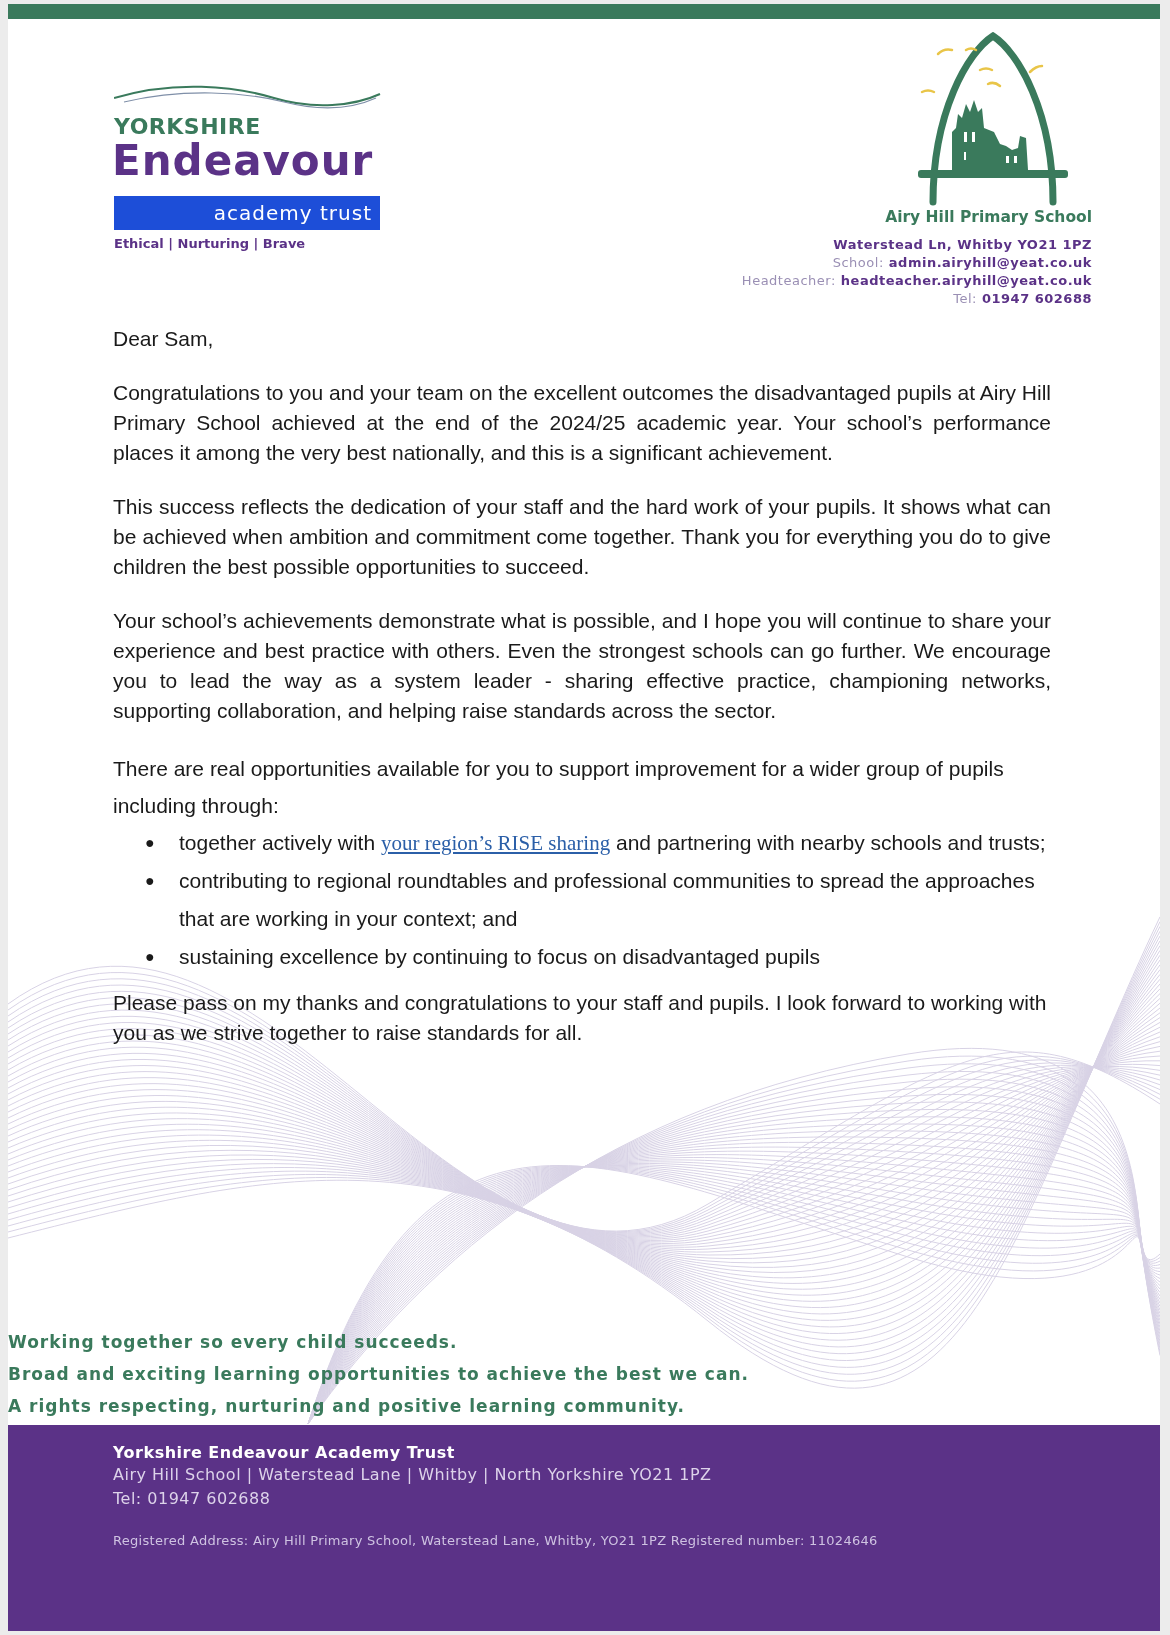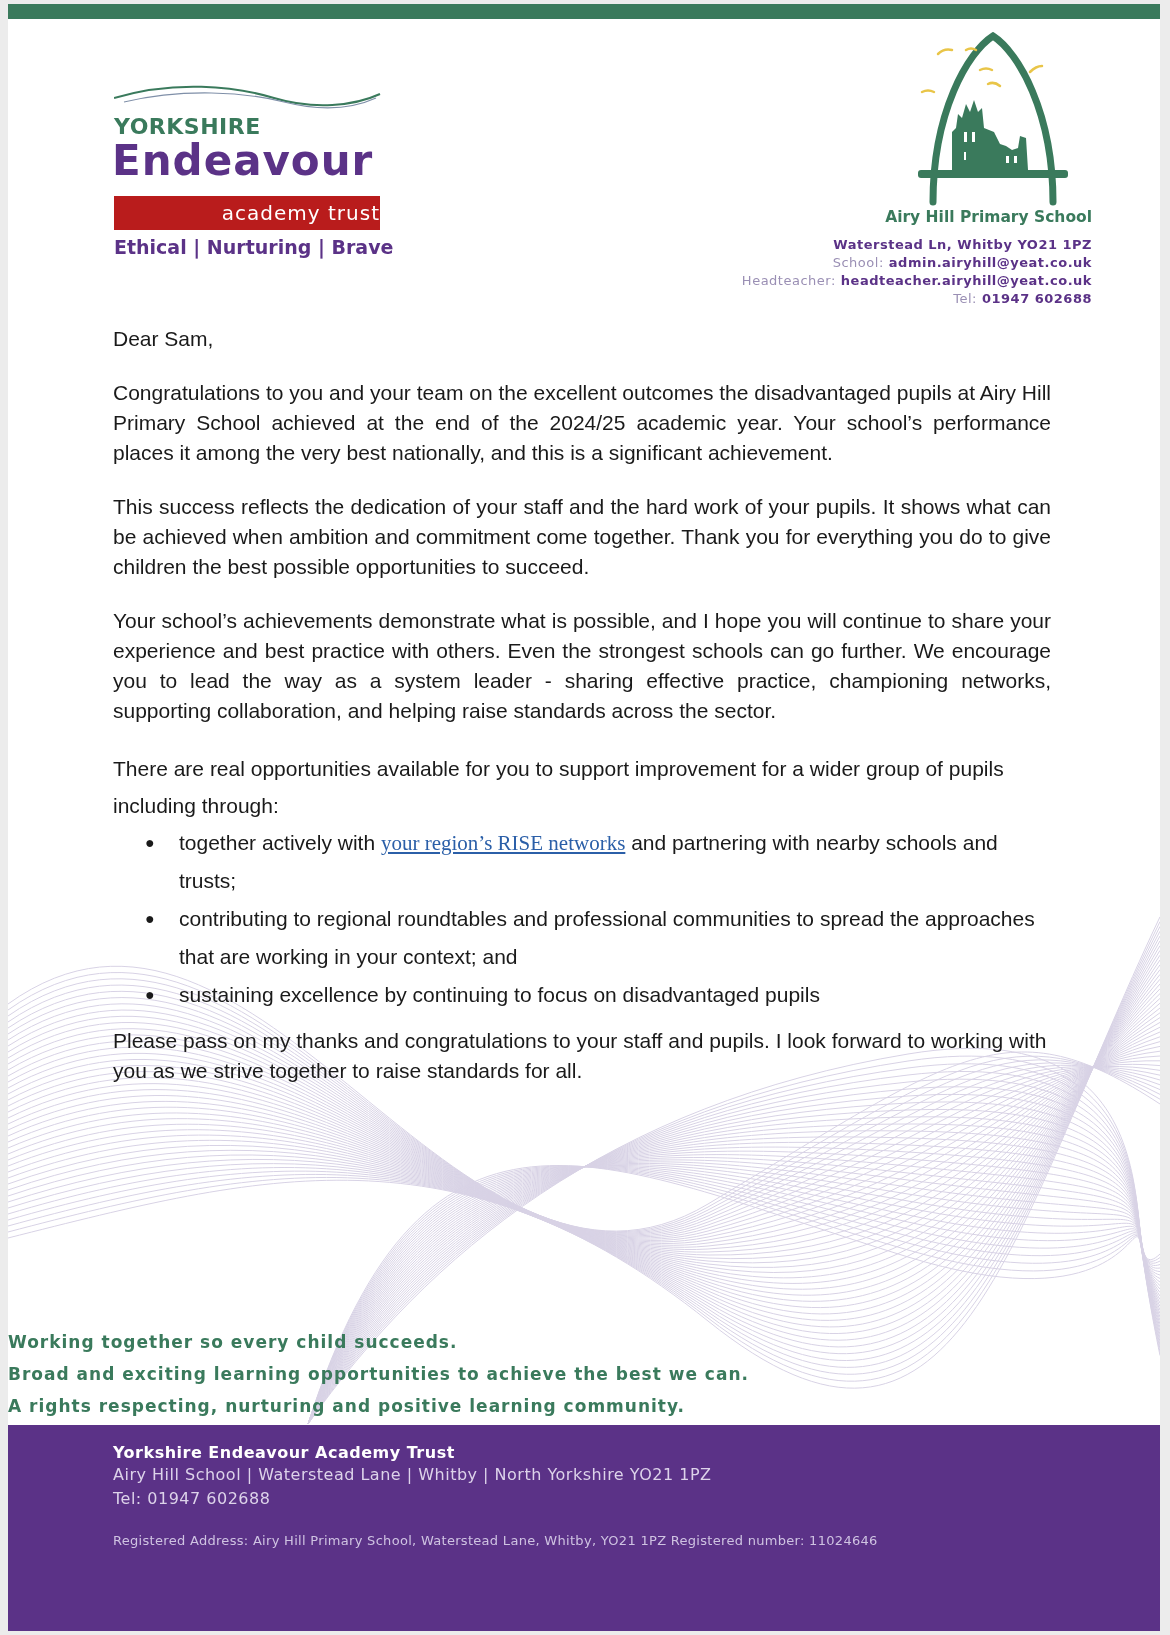--- a/index.html
+++ b/index.html
@@ -4,22 +4,22 @@
 <style>
   html,body{margin:0;padding:0;}
   body{width:1170px;height:1635px;background:#ececec;position:relative;overflow:hidden;font-family:"Liberation Sans",sans-serif;}
   .page{position:absolute;left:8px;top:4px;width:1152px;height:1627px;background:#fff;overflow:hidden;}
   .topbar{position:absolute;left:0;top:0;width:100%;height:15px;background:#3a7a5c;}
   .waves{position:absolute;left:0;top:0;width:100%;height:100%;pointer-events:none;}
   .logo{position:absolute;left:106px;top:80px;width:280px;}
   .logo .swoosh{position:absolute;left:0;top:0;}
   .logo .york{position:absolute;left:0;top:30px;color:#3a7a5c;font-size:22px;font-weight:bold;letter-spacing:0.5px;font-family:"DejaVu Sans",sans-serif;}
   .logo .endeav{position:absolute;left:-2px;top:52px;color:#5b3287;font-size:42px;font-weight:bold;letter-spacing:1px;font-family:"DejaVu Sans",sans-serif;}
-  .logo .bar{position:absolute;left:0;top:112px;width:266px;height:34px;background:#b91c1c;color:#fff;font-size:20px;text-align:right;box-sizing:border-box;line-height:34px;font-family:"DejaVu Sans",sans-serif;letter-spacing:1px;}
-  .logo .values{position:absolute;left:0;top:152px;color:#5b3287;font-size:19px;font-weight:bold;white-space:nowrap;font-family:"DejaVu Sans",sans-serif;}
+  .logo .bar{position:absolute;left:0;top:112px;width:266px;height:34px;background:#1d4ed8;color:#fff;font-size:20px;text-align:right;box-sizing:border-box;padding-right:8px;line-height:34px;font-family:"DejaVu Sans",sans-serif;letter-spacing:1px;}
+  .logo .values{position:absolute;left:0;top:152px;color:#5b3287;font-size:13px;font-weight:bold;white-space:nowrap;font-family:"DejaVu Sans",sans-serif;}
   .crest{position:absolute;left:900px;top:28px;}
   .school-info{position:absolute;right:68px;top:204px;text-align:right;font-family:"DejaVu Sans",sans-serif;}
   .school-name{color:#3a7a5c;font-size:15.5px;font-weight:bold;margin-bottom:10px;}
   .info-line{font-size:13px;line-height:18px;color:#5b3287;font-weight:bold;letter-spacing:0.5px;}
   .info-line .lbl{color:#9a8fb4;font-weight:normal;}
   .letter{position:absolute;left:105px;top:320px;width:938px;color:#1a1a1a;font-size:21px;line-height:30px;}
   .letter p{margin:0;text-align:justify;}
   .salutation{margin-bottom:24px!important;}
   .para{margin-bottom:24px!important;}
   .intro2{line-height:37px!important;margin-top:10px!important;}
@@ -158,21 +158,21 @@
     <div class="info-line"><span class="lbl">Tel:</span> <span>01947 602688</span></div>
   </div>
 
   <div class="letter">
     <p class="salutation">Dear Sam,</p>
     <p class="para">Congratulations to you and your team on the excellent outcomes the disadvantaged pupils at Airy Hill Primary School achieved at the end of the 2024/25 academic year. Your school’s performance places it among the very best nationally, and this is a significant achievement.</p>
     <p class="para">This success reflects the dedication of your staff and the hard work of your pupils. It shows what can be achieved when ambition and commitment come together. Thank you for everything you do to give children the best possible opportunities to succeed.</p>
     <p class="para">Your school’s achievements demonstrate what is possible, and I hope you will continue to share your experience and best practice with others. Even the strongest schools can go further. We encourage you to lead the way as a system leader - sharing effective practice, championing networks, supporting collaboration, and helping raise standards across the sector.</p>
     <p class="intro2" style="text-align:left;">There are real opportunities available for you to support improvement for a wider group of pupils including through:</p>
     <ul class="bullets">
-      <li><span class="dot">●</span><span>together actively with </span><a class="link">your region’s RISE networks</a><span> and partnering with nearby schools and trusts;</span></li>
+      <li><span class="dot">●</span><span>together actively with </span><a class="link">your region’s RISE sharing</a><span> and partnering with nearby schools and trusts;</span></li>
       <li><span class="dot">●</span><span>contributing to regional roundtables and professional communities to spread the approaches that are working in your context; and</span></li>
       <li><span class="dot">●</span><span>sustaining excellence by continuing to focus on disadvantaged pupils</span></li>
     </ul>
     <p class="closing" style="text-align:left;">Please pass on my thanks and congratulations to your staff and pupils. I look forward to working with you as we strive together to raise standards for all.</p>
   </div>
 
   <div class="mottos">
     <div>Working together so every child succeeds.</div>
     <div>Broad and exciting learning opportunities to achieve the best we can.</div>
     <div>A rights respecting, nurturing and positive learning community.</div>

